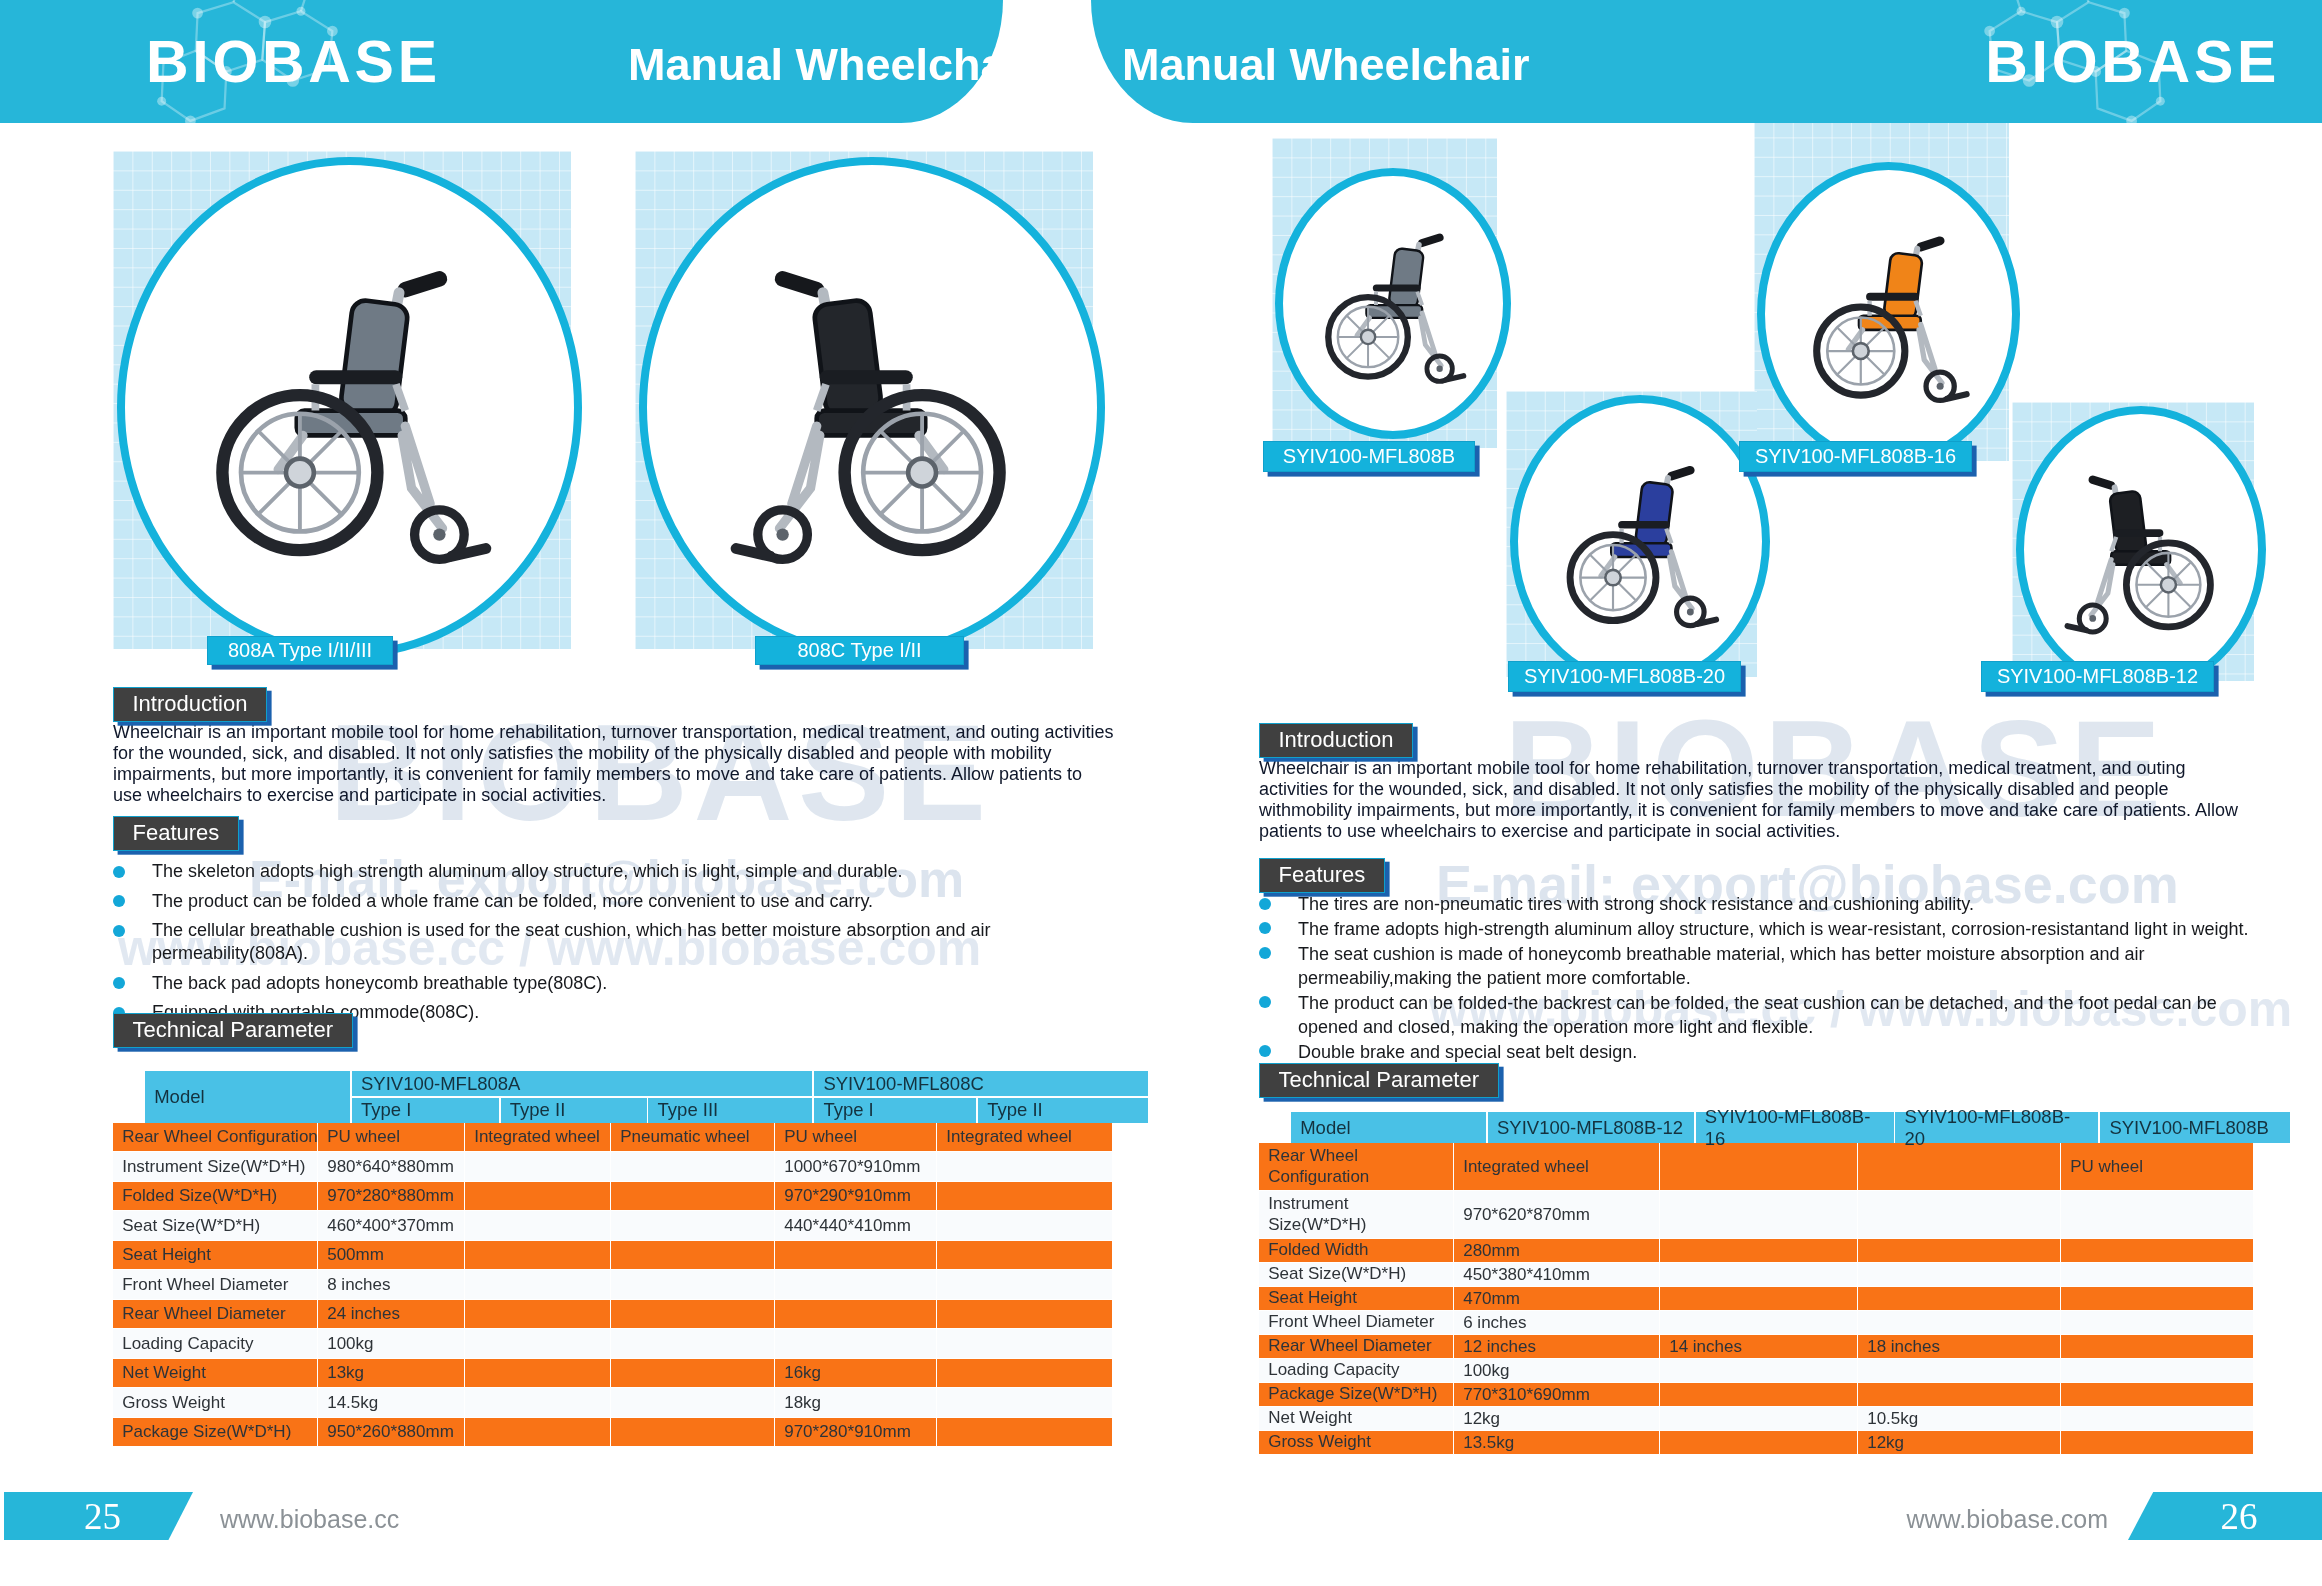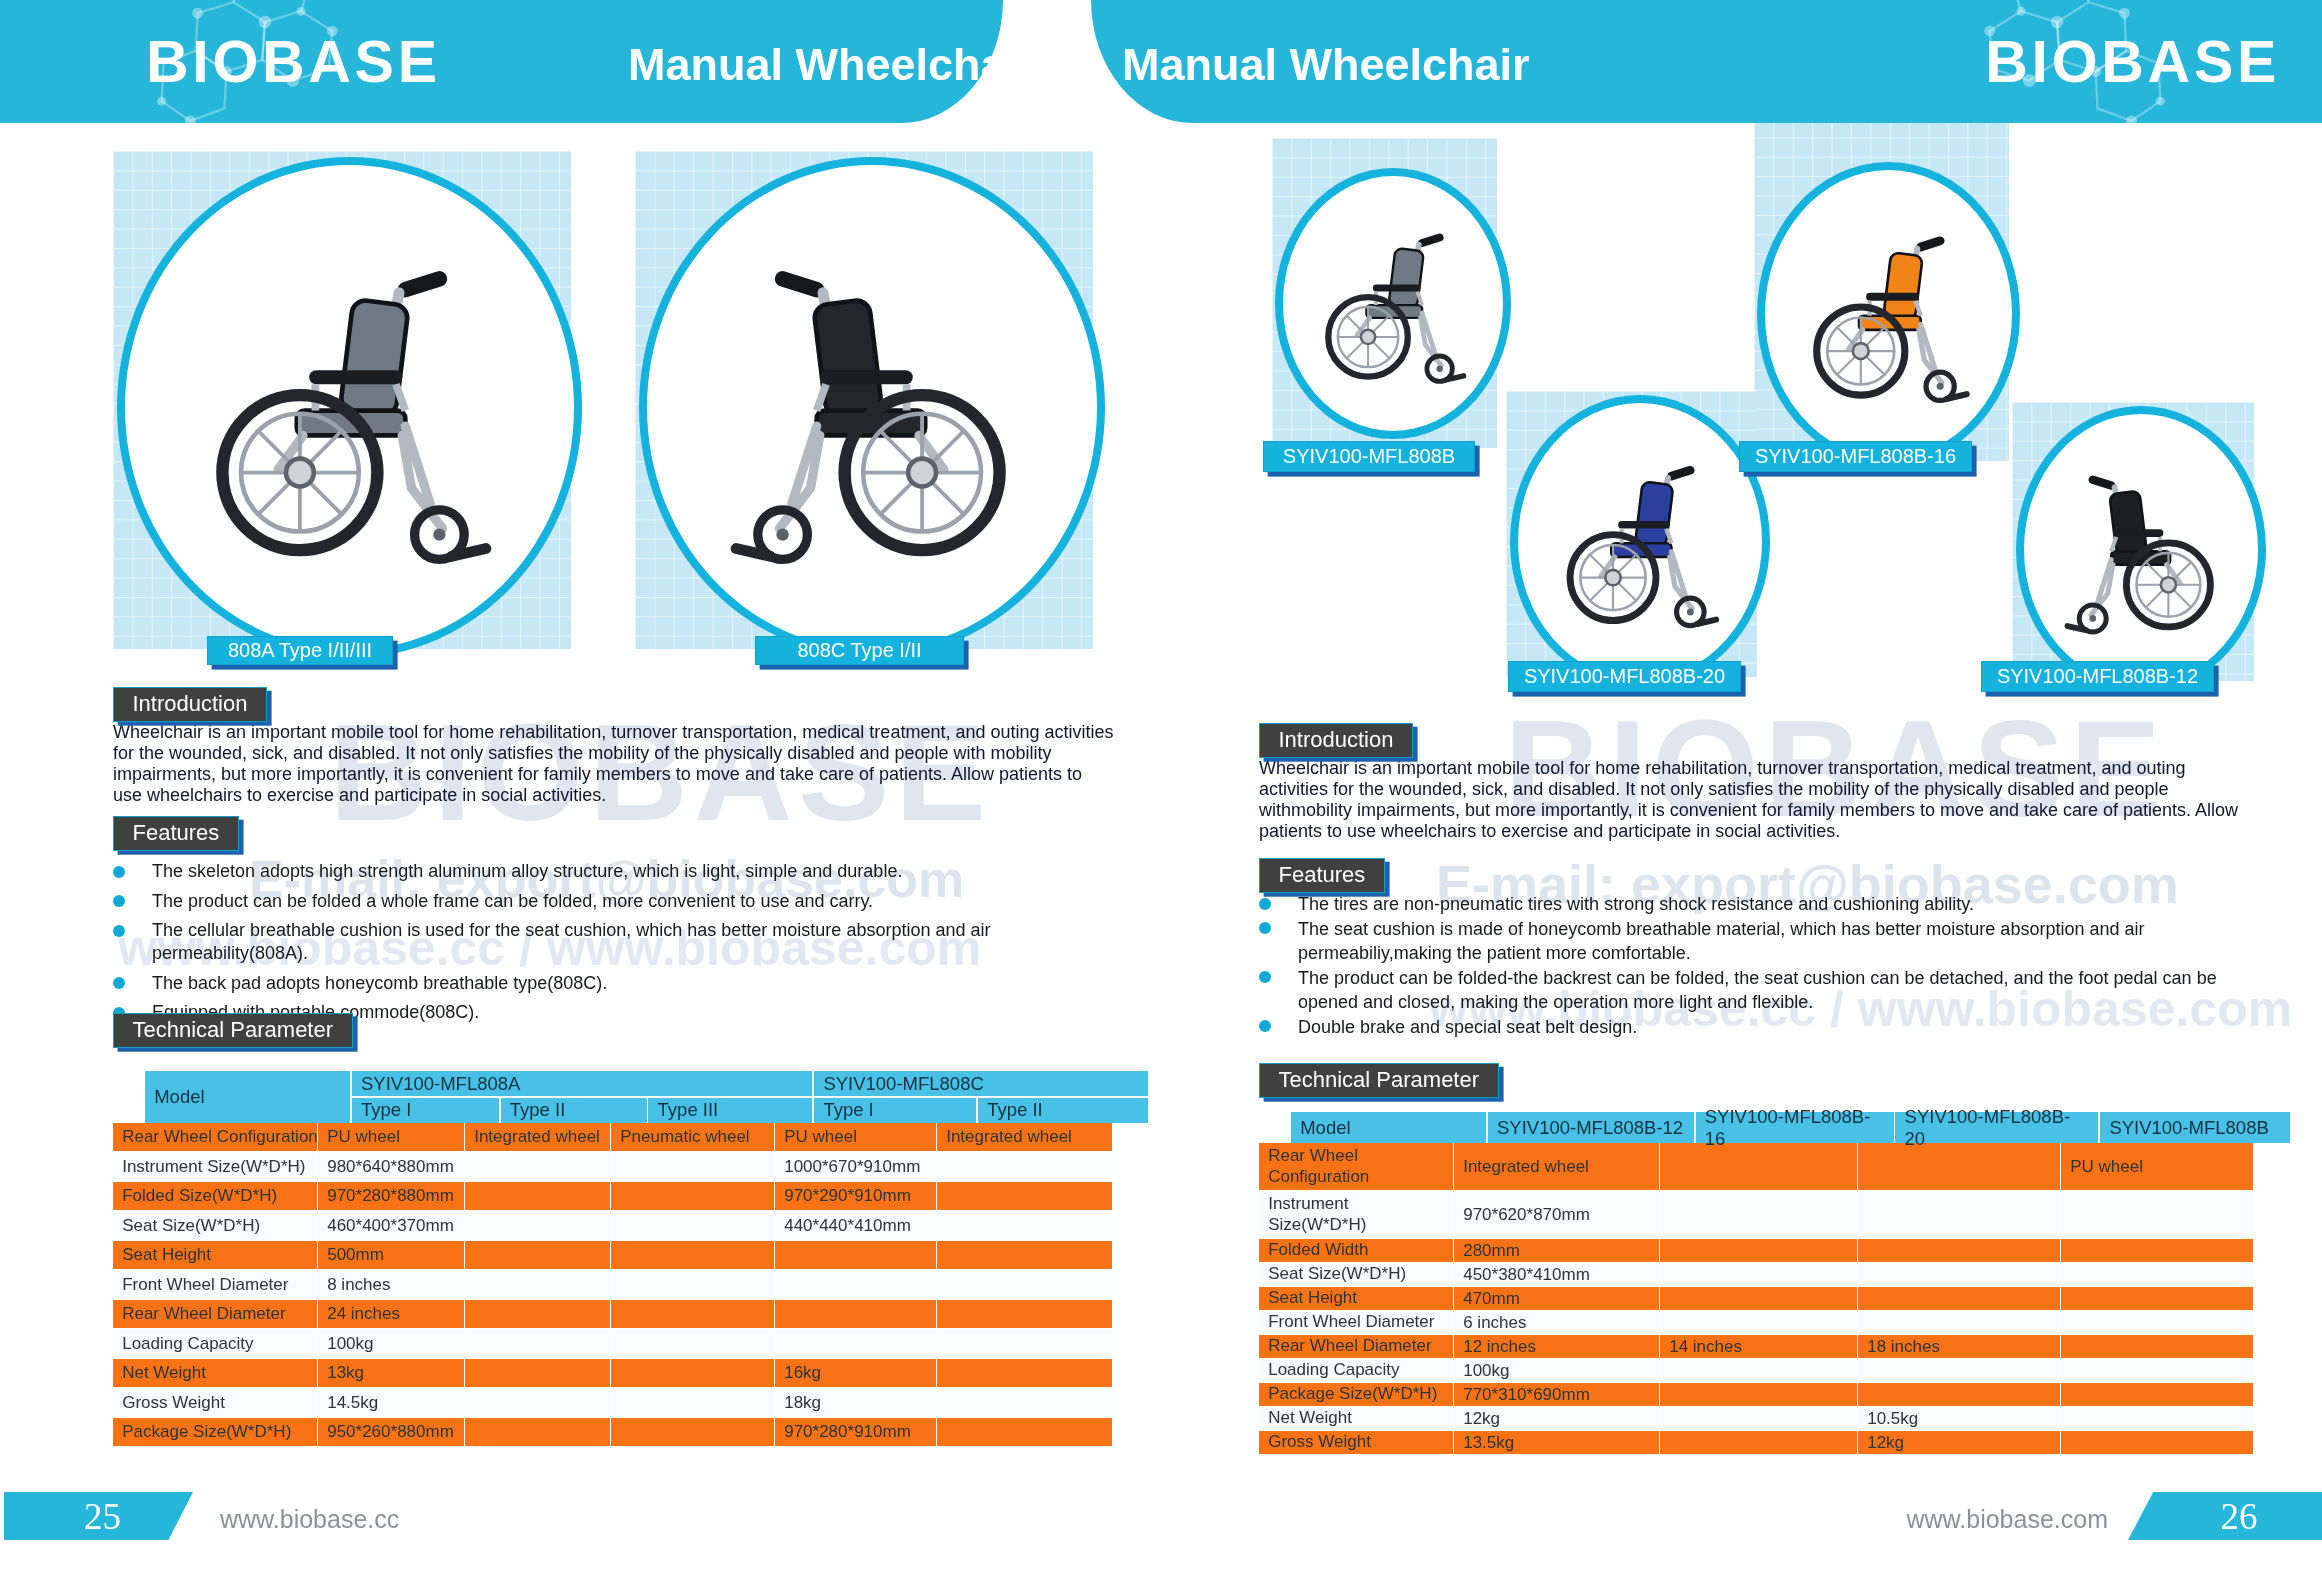--- a/index.html
+++ b/index.html
@@ -314,20 +314,24 @@
 <div class="section-btn" style="left:1259px;top:723px">Introduction</div>
 <div class="para" style="left:1259px;top:758px;width:999px">Wheelchair is an important mobile tool for home rehabilitation, turnover transportation, medical treatment, and outing activities for the wounded, sick, and disabled. It not only satisfies the mobility of the physically disabled and people withmobility impairments, but more importantly, it is convenient for family members to move and take care of patients. Allow patients to use wheelchairs to exercise and participate in social activities.</div>
 <div class="section-btn" style="left:1259px;top:858px">Features</div>
 <div class="bullets tight" style="left:1259px;top:892px;width:999px">
     <div class="bullet">
       <span class="dot"></span>
       <span>The tires are non-pneumatic tires with strong shock resistance and cushioning ability.</span>
     </div>
     <div class="bullet">
       <span class="dot"></span>
+      <span>The frame adopts high-strength aluminum alloy structure, which is wear-resistant, corrosion-resistantand light in weight.</span>
+    </div>
+    <div class="bullet">
+      <span class="dot"></span>
       <span>The seat cushion is made of honeycomb breathable material, which has better moisture absorption and air permeabiliy,making the patient more comfortable.</span>
     </div>
     <div class="bullet">
       <span class="dot"></span>
       <span>The product can be folded-the backrest can be folded, the seat cushion can be detached, and the foot pedal can be opened and closed, making the operation more light and flexible.</span>
     </div>
     <div class="bullet">
       <span class="dot"></span>
       <span>Double brake and special seat belt design.</span>
     </div>

